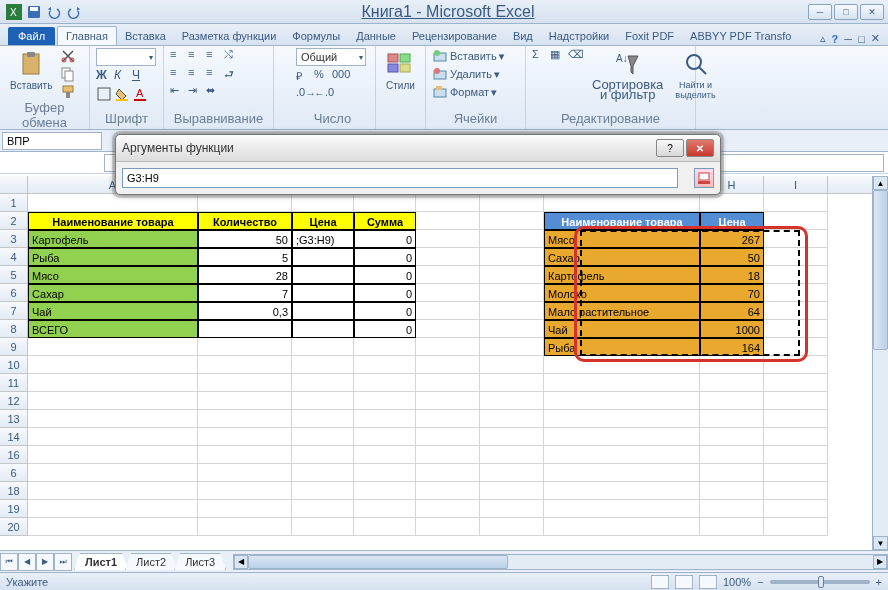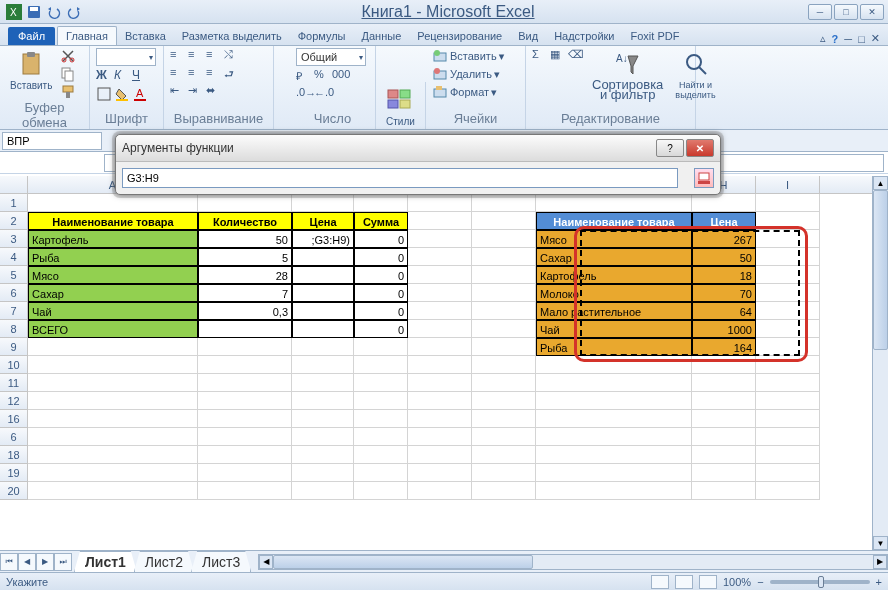--- a/index.html
+++ b/index.html
@@ -42,21 +42,21 @@
 
 
 .grid-wrap { position: absolute; top: 176px; left: 0; right: 0; bottom: 40px; overflow: hidden; background: #fff; }
 .colheads { display: flex; height: 18px; background: linear-gradient(#f7f9fc,#e3ebf5); border-bottom: 1px solid #c5c5c5; }
 .corner { width: 28px; border-right: 1px solid #c5c5c5; background: linear-gradient(#f7f9fc,#e3ebf5); }
 .colh { border-right: 1px solid #c5c5c5; text-align: center; color: #3b5a82; font-size: 11px; line-height: 18px; }
 .rows { }
 .row { display: flex; height: 18px; }
 .rowh { width: 28px; background: linear-gradient(#f7f9fc,#e3ebf5); border-right: 1px solid #c5c5c5; border-bottom: 1px solid #c5c5c5; text-align: center; color: #3b5a82; font-size: 11px; line-height: 18px; }
 .cell { border-right: 1px solid #d4d4d4; border-bottom: 1px solid #d4d4d4; padding: 0 3px; font-size: 11px; line-height: 18px; overflow: hidden; white-space: nowrap; }
-.cA { width: 170px; } .cB { width: 94px; } .cC { width: 62px; } .cD { width: 54px; }
+.cA { width: 170px; } .cB { width: 94px; } .cC { width: 62px; } .cD { width: 62px; }
 .cE { width: 64px; } .cF { width: 64px; } .cG { width: 156px; } .cH { width: 64px; } .cI { width: 64px; }
 
 .hdr-yellow { background: #ffff00; font-weight: bold; border: 1px solid #000; text-align: center; }
 .cell-green { background: #92d050; border: 1px solid #000; }
 .cell-border { border: 1px solid #000; text-align: right; }
 .hdr-blue { background: #538dd5; color: #fff; font-weight: bold; border: 1px solid #000; text-align: center; }
 .cell-orange { background: #e9a82e; border: 1px solid #000; }
 .cell-orange.r { text-align: right; }
 
 
@@ -72,21 +72,21 @@
 .dlg-btn.close { background: linear-gradient(#e07a6e,#c9392c); color: #fff; font-weight: bold; }
 .dlg-body { padding: 6px; display: flex; gap: 16px; }
 .dlg-input { flex: 1; height: 20px; border: 1px solid #7a9ac0; background: #fff; font-size: 11px; padding: 0 4px; }
 .dlg-icon { width: 20px; height: 20px; border: 1px solid #7a9ac0; background: linear-gradient(#fde,#fbb); display: flex; align-items: center; justify-content: center; }
 
 
 .sheetbar { position: absolute; bottom: 18px; left: 0; right: 0; height: 22px; background: #e8eff8; border-top: 1px solid #9fb3c9; display: flex; align-items: center; }
 .sheet-nav { display: flex; }
 .sheet-nav .nav { width: 18px; height: 18px; border: 1px solid #9fb3c9; background: #f5f9fd; display: flex; align-items: center; justify-content: center; font-size: 8px; color: #3b5a82; }
 .sheet-tabs { display: flex; margin-left: 2px; }
-.sheet-tab { padding: 2px 10px; background: #f5f9fd; border: 1px solid #9fb3c9; border-bottom: none; font-size: 14px; color: #333; clip-path: polygon(6px 0, calc(100% - 6px) 0, 100% 100%, 0 100%); margin-right: -3px; }
+.sheet-tab { padding: 2px 10px; background: #f5f9fd; border: 1px solid #9fb3c9; border-bottom: none; font-size: 11px; color: #333; clip-path: polygon(6px 0, calc(100% - 6px) 0, 100% 100%, 0 100%); margin-right: -3px; }
 .sheet-tab.active { background: #fff; font-weight: bold; }
 .hscroll { flex: 1; margin-left: 10px; height: 16px; background: #e3ebf5; border: 1px solid #9fb3c9; position: relative; }
 .hscroll .thumb { position: absolute; left: 14px; width: 260px; top: 0; bottom: 0; background: linear-gradient(#dbe6f4,#bcd0e8); border: 1px solid #9fb3c9; border-radius: 2px; }
 .hscroll .arr { position: absolute; width: 14px; top: 0; bottom: 0; background: #dbe6f4; border: 1px solid #9fb3c9; display: flex; align-items: center; justify-content: center; font-size: 8px; }
 .hscroll .arr.l { left: 0; } .hscroll .arr.r { right: 0; }
 
 
 .status { position: absolute; bottom: 0; left: 0; right: 0; height: 18px; background: linear-gradient(#e8eff8,#d6e2f0); border-top: 1px solid #9fb3c9; display: flex; align-items: center; padding: 0 6px; font-size: 11px; color: #3b5a82; }
 .status .right { margin-left: auto; display: flex; align-items: center; gap: 6px; }
 .viewbtn { width: 18px; height: 14px; border: 1px solid #9fb3c9; background: #f5f9fd; }
@@ -135,27 +135,28 @@
     <div class="winbtn">─</div>
     <div class="winbtn">□</div>
     <div class="winbtn">✕</div>
   </div>
 </div>
 
 <div class="tabs">
   <div class="tab file">Файл</div>
   <div class="tab active">Главная</div>
   <div class="tab">Вставка</div>
-  <div class="tab">Разметка выделить</div>
+  <div class="tab">Разметка функции</div>
   <div class="tab">Формулы</div>
   <div class="tab">Данные</div>
   <div class="tab">Рецензирование</div>
   <div class="tab">Вид</div>
   <div class="tab">Надстройки</div>
   <div class="tab">Foxit PDF</div>
+  <div class="tab">ABBYY PDF Transfo</div>
   <div class="tabs-right">
     <span>▵</span>
     <span style="color:#2a6fc9;font-weight:bold;">?</span>
     <span>─</span>
     <span>□</span>
     <span>✕</span>
   </div>
 </div>
 
 <div class="ribbon">
@@ -268,21 +269,21 @@
         </div>
         <div class="srow">
           <span class="ico16">.0→</span>
           <span class="ico16">←.0</span>
         </div>
       </div>
     </div>
     <div class="group-label">Число</div>
   </div>
 
-  <div class="group" style="width:50px;margin-top:36px;">
+  <div class="group" style="width:50px;">
     <div class="group-body">
       <div class="rbtn large">
         <span class="bico">
             <svg width="28" height="28">
               <rect x="2" y="4" width="10" height="8" fill="#d88" stroke="#a55"></rect>
               <rect x="14" y="4" width="10" height="8" fill="#8d8" stroke="#5a5"></rect>
               <rect x="2" y="14" width="10" height="8" fill="#88d" stroke="#55a"></rect>
               <rect x="14" y="14" width="10" height="8" fill="#dd8" stroke="#aa5"></rect>
             </svg>
           </span>
@@ -395,21 +396,21 @@
         <div class="cell cE"></div>
         <div class="cell cF"></div>
         <div class="cell cG hdr-blue">Наименование товара</div>
         <div class="cell cH hdr-blue">Цена</div>
         <div class="cell cI"></div>
       </div>
       <div class="row">
         <div class="rowh">3</div>
         <div class="cell cA cell-green">Картофель</div>
         <div class="cell cB cell-border">50</div>
-        <div class="cell cC cell-border" style="text-align: right;">;G3:H9)</div>
+        <div class="cell cC cell-border" style="text-align: left;">;G3:H9)</div>
         <div class="cell cD cell-border">0</div>
         <div class="cell cE"></div>
         <div class="cell cF"></div>
         <div class="cell cG cell-orange">Мясо</div>
         <div class="cell cH cell-orange r">267</div>
         <div class="cell cI"></div>
       </div>
       <div class="row">
         <div class="rowh">4</div>
         <div class="cell cA cell-green">Рыба</div>
@@ -501,20 +502,44 @@
         <div class="cell cC"></div>
         <div class="cell cD"></div>
         <div class="cell cE"></div>
         <div class="cell cF"></div>
         <div class="cell cG"></div>
         <div class="cell cH"></div>
         <div class="cell cI"></div>
       </div>
       <div class="row">
         <div class="rowh">12</div>
+        <div class="cell cA"></div>
+        <div class="cell cB"></div>
+        <div class="cell cC"></div>
+        <div class="cell cD"></div>
+        <div class="cell cE"></div>
+        <div class="cell cF"></div>
+        <div class="cell cG"></div>
+        <div class="cell cH"></div>
+        <div class="cell cI"></div>
+      </div>
+      <div class="row">
+        <div class="rowh">13</div>
+        <div class="cell cA"></div>
+        <div class="cell cB"></div>
+        <div class="cell cC"></div>
+        <div class="cell cD"></div>
+        <div class="cell cE"></div>
+        <div class="cell cF"></div>
+        <div class="cell cG"></div>
+        <div class="cell cH"></div>
+        <div class="cell cI"></div>
+      </div>
+      <div class="row">
+        <div class="rowh">14</div>
         <div class="cell cA"></div>
         <div class="cell cB"></div>
         <div class="cell cC"></div>
         <div class="cell cD"></div>
         <div class="cell cE"></div>
         <div class="cell cF"></div>
         <div class="cell cG"></div>
         <div class="cell cH"></div>
         <div class="cell cI"></div>
       </div>

